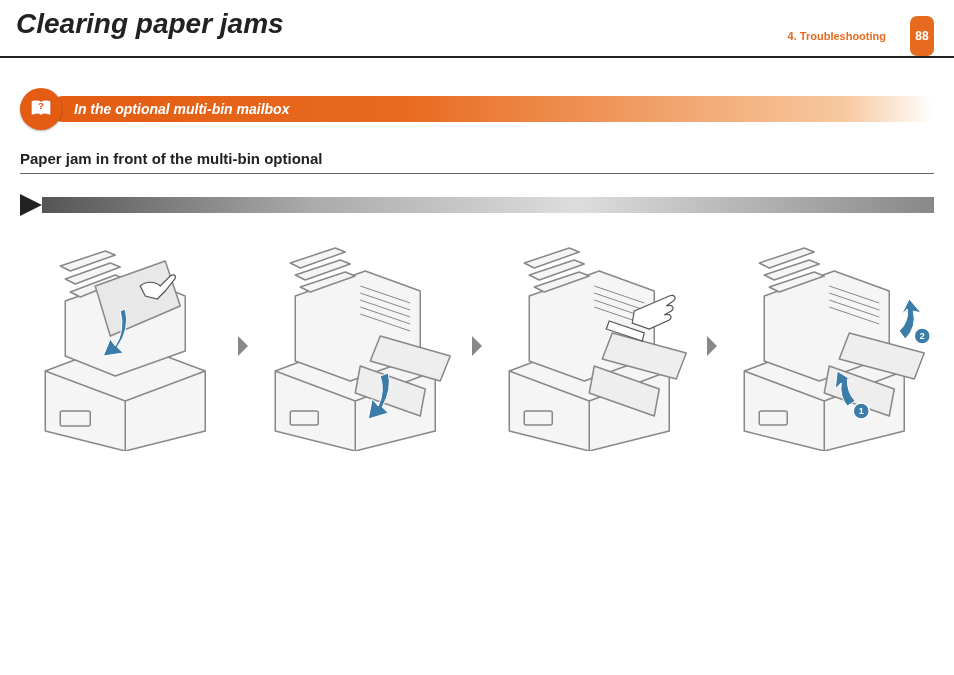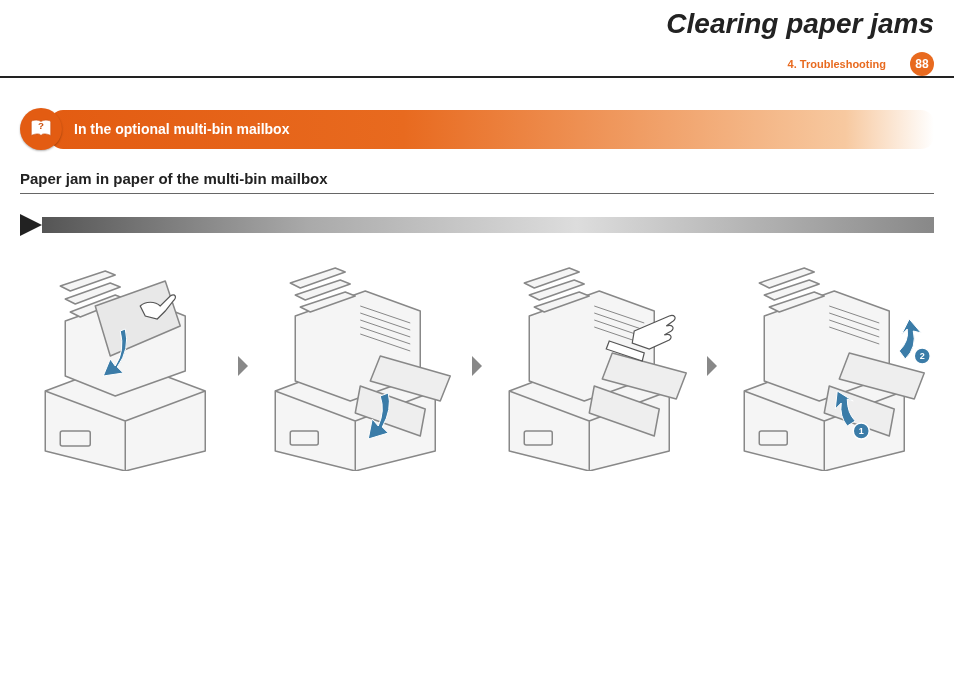--- a/index.html
+++ b/index.html
@@ -7,25 +7,24 @@
     padding: 0;
     font-family: Arial, Helvetica, sans-serif;
     background: #fff;
     width: 954px;
     height: 675px;
     overflow: hidden;
     position: relative;
   }
   .header {
     display: flex;
-    align-items: flex-end;
+    align-items: flex-start;
     justify-content: space-between;
-    padding: 8px 20px 0 33px;
+    padding: 8px 20px 0 16px;
     border-bottom: 2px solid #222;
-    flex-direction: column;
   }
   .header h1 {
     margin: 0 0 4px 0;
     font-size: 28px;
     font-weight: 900;
     font-style: italic;
     color: #222;
   }
   .header-right {
     display: flex;
@@ -37,25 +36,25 @@
     font-size: 11px;
     font-weight: bold;
     color: #e86a1f;
   }
   .page-badge {
     background: #e86a1f;
     color: #fff;
     font-weight: bold;
     font-size: 12px;
     width: 24px;
-    height: 24px;
+    height: 40px;
     display: flex;
     align-items: center;
     justify-content: center;
-    border-radius: 12px;
+    border-radius: 7px;
   }
   .section-bar-wrap {
     margin: 30px 20px 0 20px;
     display: flex;
     align-items: center;
   }
   .section-icon {
     width: 42px;
     height: 42px;
     border-radius: 50%;
@@ -66,29 +65,30 @@
     z-index: 2;
     position: relative;
     box-shadow: 0 1px 2px rgba(0,0,0,0.3);
   }
   .section-icon svg {
     width: 26px;
     height: 26px;
   }
   .section-bar {
     flex: 1;
-    height: 39px;
+    height: 26px;
     background: linear-gradient(to right, #e35c12 0%, #e86a1f 40%, #f7c9a0 90%, #fff 100%);
     margin-left: -12px;
     border-radius: 13px;
     display: flex;
     align-items: center;
     padding-left: 24px;
     color: #fff;
     font-weight: bold;
+    font-style: italic;
     font-size: 14px;
   }
   .subheading {
     margin: 20px 20px 8px 20px;
     font-size: 15px;
     font-weight: bold;
     color: #222;
     border-bottom: 1px solid #666;
     padding-bottom: 6px;
   }
@@ -170,21 +170,21 @@
 <div class="section-bar-wrap">
   <div class="section-icon">
     <svg viewBox="0 0 32 32">
       <path d="M4 8 C4 6 6 5 10 5 C14 5 16 7 16 7 C16 7 18 5 22 5 C26 5 28 6 28 8 L28 24 C28 24 24 22 20 22 C17 22 16 24 16 24 C16 24 15 22 12 22 C8 22 4 24 4 24 Z" fill="#fff" stroke="#c94e0c" stroke-width="0.8"></path>
       <text x="16" y="16" font-size="12" font-weight="bold" fill="#c94e0c" text-anchor="middle">?</text>
     </svg>
   </div>
   <div class="section-bar">In the optional multi-bin mailbox</div>
 </div>
 
-<div class="subheading">Paper jam in paper of the multi-bin mailbox</div>
+<div class="subheading">Paper jam in front of the multi-bin optional</div>
 
 <div class="arrow-bar">
   <div class="arrow-head"></div>
   <div class="arrow-body"></div>
 </div>
 
 <div class="steps">
 
   <div class="step">
     <svg viewBox="0 0 200 210">

